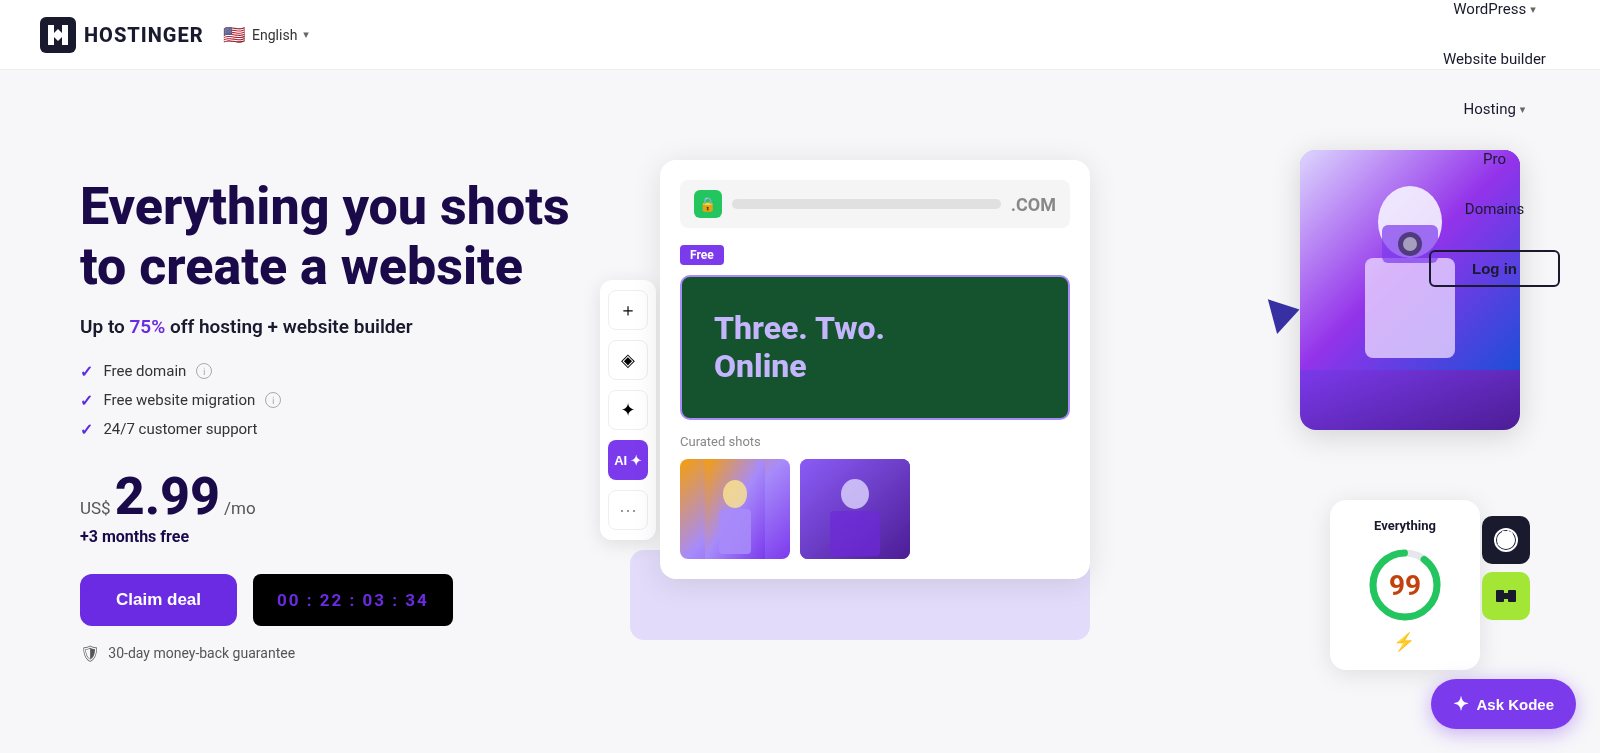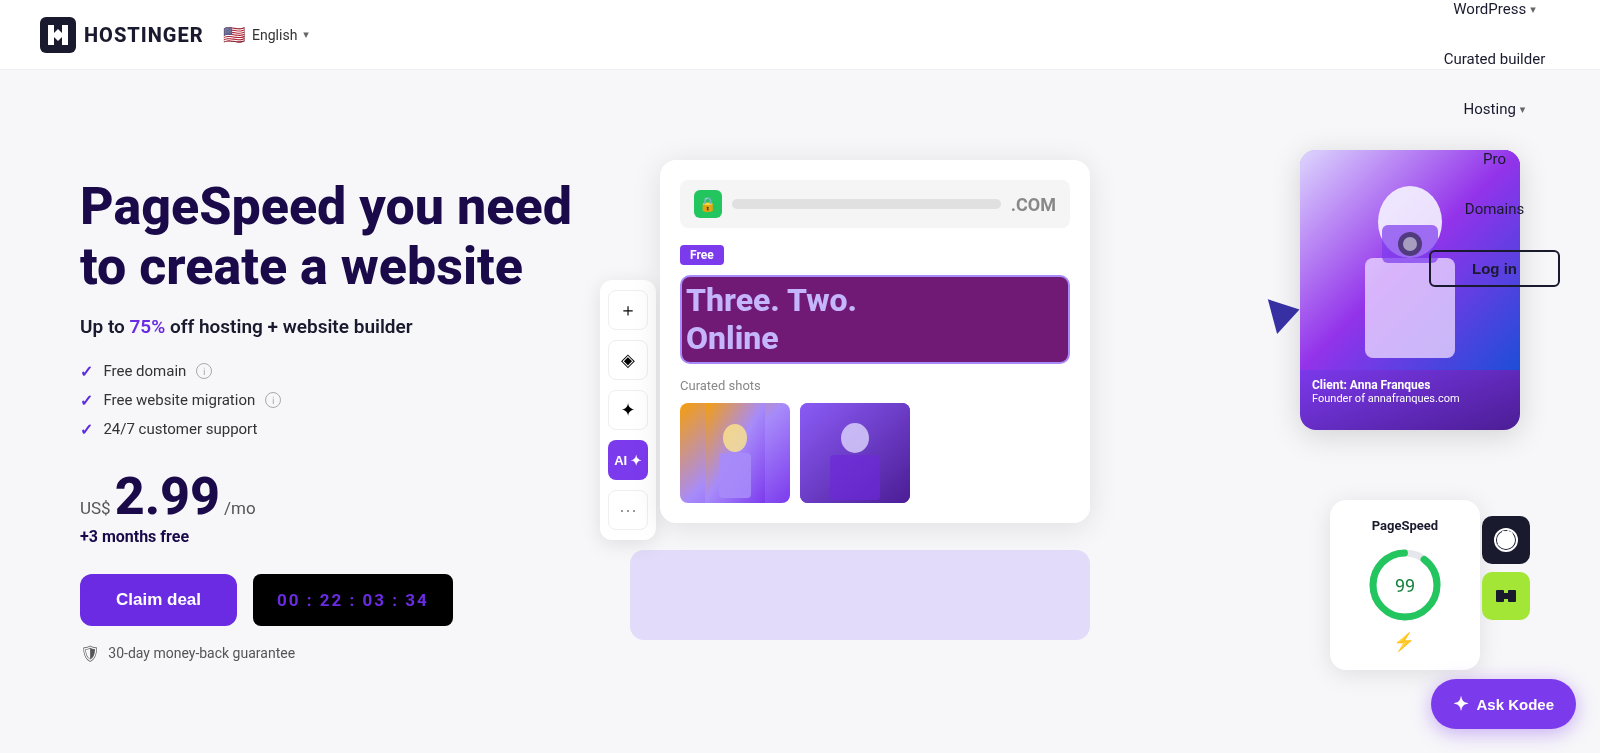--- a/index.html
+++ b/index.html
@@ -233,22 +233,22 @@
       font-size: 12px;
       font-weight: 700;
       padding: 3px 10px;
       border-radius: 4px;
       display: inline-block;
       margin-bottom: 10px;
     }
     .builder-text-content {
       border: 2px solid #a78bfa;
       border-radius: 10px;
-      padding: 4px;
-      background: #701a75;
+      padding: 32px;
+      background: #14532d;
     }
     .builder-text-content h2 {
       font-size: 32px;
       font-weight: 800;
       color: #c4b5fd;
       line-height: 1.2;
     }
     .curated-shots {
       font-size: 13px;
       color: #888;
@@ -368,23 +368,23 @@
       width: 80px;
       height: 80px;
       margin: 0 auto 6px auto;
       position: relative;
     }
     .speed-number {
       position: absolute;
       top: 50%;
       left: 50%;
       transform: translate(-50%, -50%);
-      font-size: 18px;
-      font-weight: 400;
-      color: #15803d;
+      font-size: 28px;
+      font-weight: 700;
+      color: #c2410c;
     }
     .speed-bolt {
       color: #22c55e;
       font-size: 18px;
     }
 
     
     .app-icons {
       position: absolute;
       bottom: 80px;
@@ -443,40 +443,40 @@
     <span class="flag-emoji">🇺🇸</span>
     <span>English</span>
     <span class="chevron">▾</span>
   </div>
   <div class="nav-right">
     <a class="nav-link">
       <span>WordPress</span>
       <span class="chevron">▾</span>
     </a>
     <a class="nav-link">
-      <span>Curated builder</span>
+      <span>Website builder</span>
     </a>
     <a class="nav-link">
       <span>Hosting</span>
       <span class="chevron">▾</span>
     </a>
     <a class="nav-link">
       <span>Pro</span>
     </a>
     <a class="nav-link">
       <span>Domains</span>
     </a>
     <button class="btn-login">Log in</button>
   </div>
 </nav>
 
 <section class="hero">
 
   <div class="hero-left">
-    <h1 class="hero-title">PageSpeed you need to create a website</h1>
+    <h1 class="hero-title">Everything you shots to create a website</h1>
     <p class="hero-subtitle">
       <span>Up to </span>
       <span class="highlight">75%</span>
       <span> off hosting + website builder</span>
     </p>
     <ul class="features">
       <li>
         <span class="check-icon">✓</span>
         <span>Free domain</span>
         <span class="info-icon">ℹ</span>
@@ -577,30 +577,26 @@
           <rect width="220" height="220" fill="url(#pg1)"></rect>
 
           <ellipse cx="110" cy="72" rx="32" ry="36" fill="#f5f3ff" opacity="0.9"></ellipse>
           <rect x="65" y="108" width="90" height="100" rx="8" fill="#e9d5ff" opacity="0.8"></rect>
 
           <rect x="82" y="75" width="56" height="38" rx="6" fill="#7c3aed" opacity="0.7"></rect>
           <circle cx="110" cy="94" r="12" fill="#1a1a2e" opacity="0.6"></circle>
           <circle cx="110" cy="94" r="7" fill="#fff" opacity="0.5"></circle>
         </svg>
       </div>
-      <div class="photographer-info">
-        <strong>Client: Anna Franques</strong><br>
-        <span>Founder of annafranques.com</span>
-      </div>
     </div>
 
     <div class="arrow-pointer"></div>
 
     <div class="pagespeed-card">
-      <div class="pagespeed-title">PageSpeed</div>
+      <div class="pagespeed-title">Everything</div>
       <div class="speed-circle">
         <svg class="speed-svg" viewBox="0 0 80 80">
           <circle cx="40" cy="40" r="32" fill="none" stroke="#e5e7eb" stroke-width="7"></circle>
           <circle cx="40" cy="40" r="32" fill="none" stroke="#22c55e" stroke-width="7" stroke-dasharray="180 21" stroke-dashoffset="30" stroke-linecap="round"></circle>
         </svg>
         <div class="speed-number">99</div>
       </div>
       <div class="speed-bolt">⚡</div>
     </div>
 

